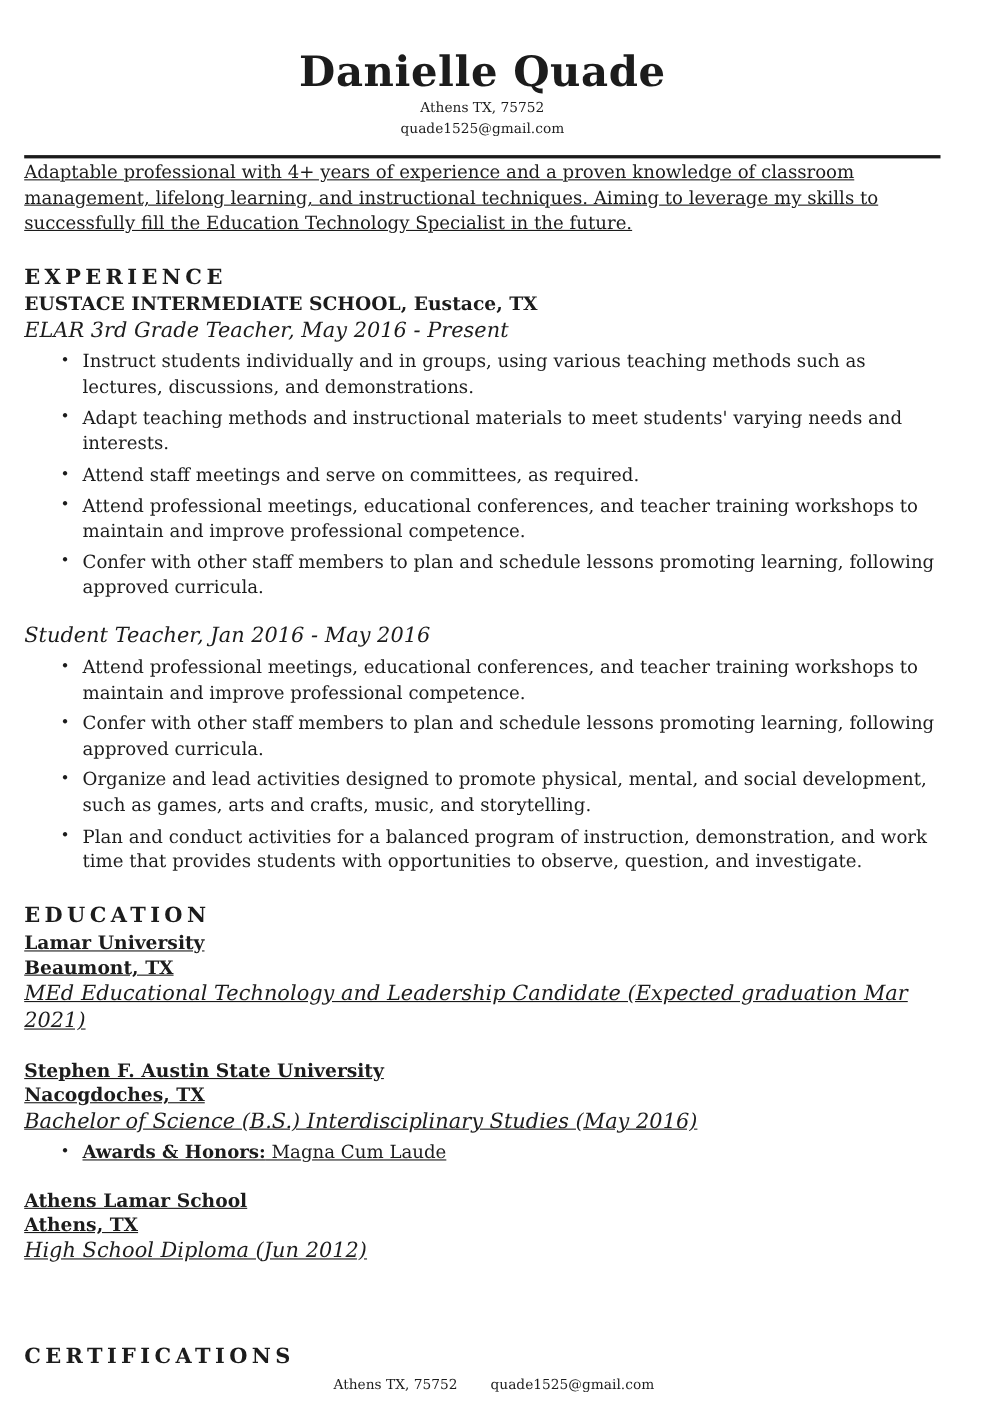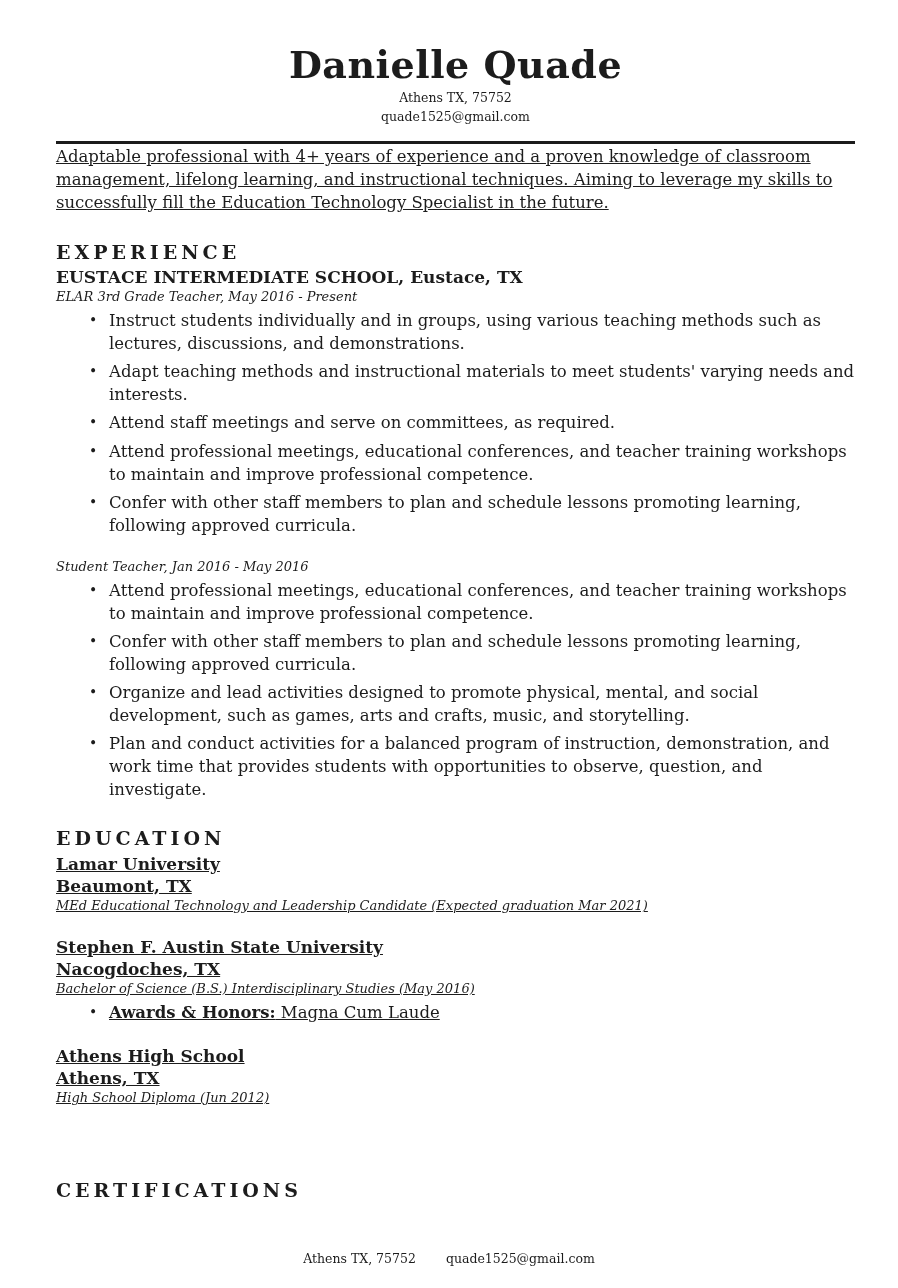--- a/index.html
+++ b/index.html
@@ -12,21 +12,21 @@
     height: 1288px;
     font-family: "DejaVu Serif", serif;
     color: #1c1c1c;
     position: relative;
     overflow: hidden;
   }
   .page {
     box-sizing: border-box;
     width: 898px;
     height: 1288px;
-    padding: 44px 43px 0 56px;
+    padding: 44px 43px 0 22px;
     position: relative;
   }
   
   .name {
     margin: 0;
     text-align: center;
     font-size: 38px;
     font-weight: bold;
     letter-spacing: 0.5px;
     line-height: 1.1;
@@ -55,21 +55,21 @@
     font-size: 16.5px;
     line-height: 1.38;
     text-decoration: underline;
   }
   .employer, .school-name, .school-loc {
     font-size: 17px;
     font-weight: bold;
     line-height: 1.3;
   }
   .role, .degree {
-    font-size: 13px;
+    font-size: 19px;
     font-style: italic;
     line-height: 1.35;
   }
   .job { margin-top: 2px; }
   .job + .job { margin-top: 21px; }
   .school { margin-top: 2px; text-decoration: underline; }
   .school + .school { margin-top: 21px; }
   ul.bullets {
     margin: 4px 0 0 0;
     padding: 0 0 0 53px;
@@ -158,21 +158,21 @@
     <div class="school">
       <div class="school-name">Stephen F. Austin State University</div>
       <div class="school-loc">Nacogdoches, TX</div>
       <div class="degree">Bachelor of Science (B.S.) Interdisciplinary Studies (May 2016)</div>
       <ul class="bullets">
         <li><span class="bullet-label">Awards &amp; Honors:</span><span> Magna Cum Laude</span></li>
       </ul>
     </div>
 
     <div class="school">
-      <div class="school-name">Athens High School</div>
+      <div class="school-name">Athens Lamar School</div>
       <div class="school-loc">Athens, TX</div>
       <div class="degree">High School Diploma (Jun 2012)</div>
     </div>
   </section>
 
   <section>
     <h2 class="section-title certs-title">CERTIFICATIONS</h2>
 
   </section>
 

